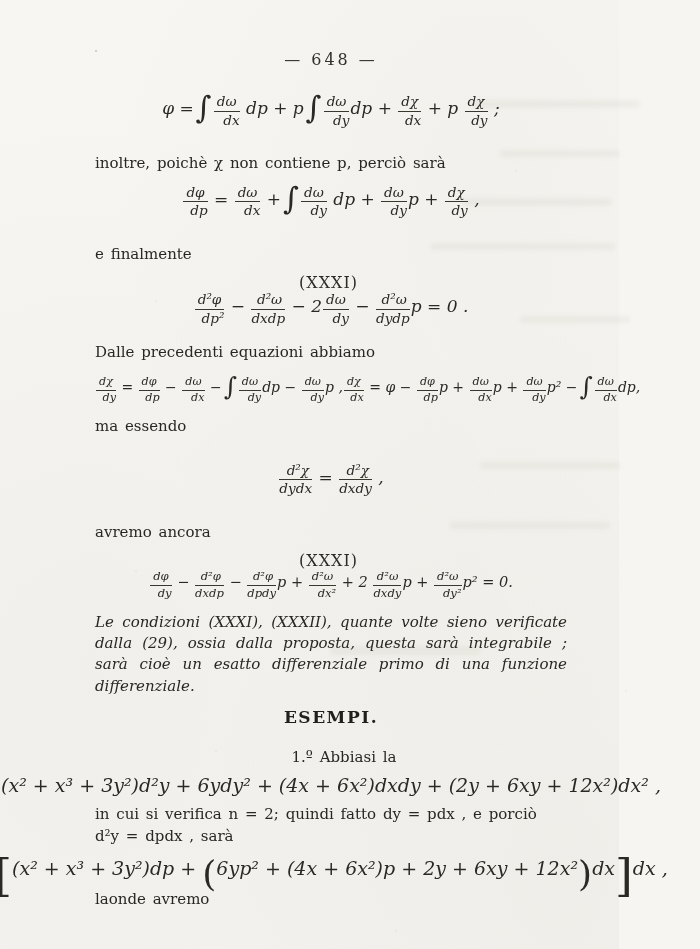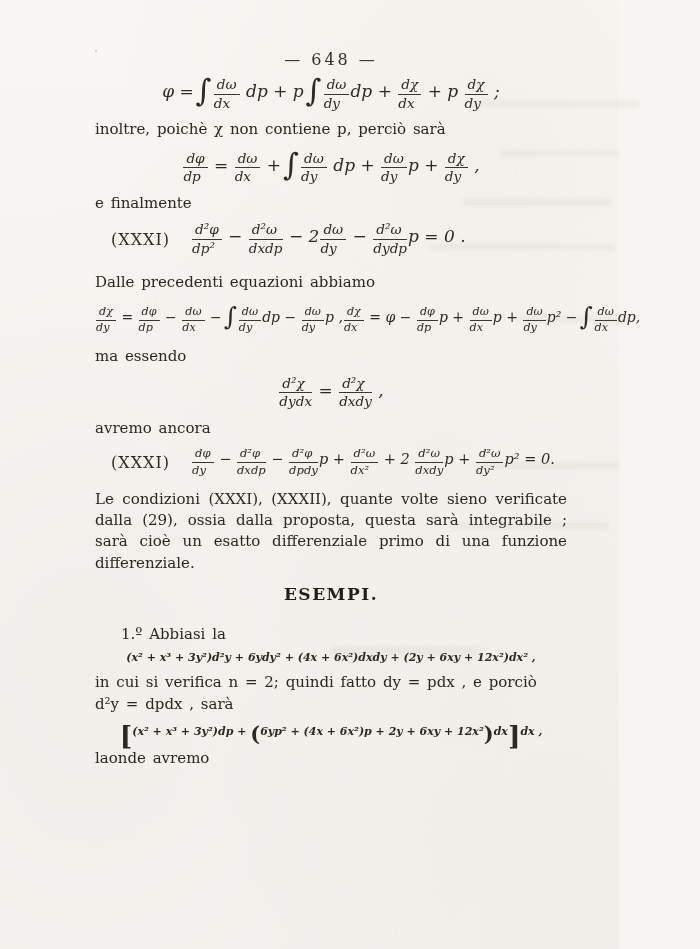--- a/index.html
+++ b/index.html
@@ -18,37 +18,37 @@
       radial-gradient(ellipse at 15% 70%, rgba(120,115,100,0.035), transparent 60%),
       radial-gradient(ellipse at 90% 90%, rgba(140,130,110,0.05), transparent 45%),
       linear-gradient(180deg,#f7f6f2 0%,#f5f4f0 55%,#f4f3ef 100%);
   }
   .pagenum{
     text-align:center;font-size:16px;letter-spacing:3px;
     margin-bottom:6px;color:#33302a;
   }
   .para{font-size:15px;line-height:1.42;word-spacing:2px;margin:8px 0;}
   .justify{text-align:justify;}
-  .indent{text-indent:26px;}
+  .indent{text-indent:26px;text-align:center;}
   .heading{font-weight:bold;text-align:center;font-size:17px;letter-spacing:1.5px;margin:10px 0 20px;color:#221f1a;}
   
   .math{font-style:italic;font-size:17px;white-space:nowrap;color:#2c2924;}
-  .math .frac{display:inline-block;vertical-align:-0.78em;text-align:left;line-height:1.15;font-size:0.8em;margin:0 1px;}
+  .math .frac{display:inline-block;vertical-align:-0.78em;text-align:right;line-height:1.15;font-size:0.8em;margin:0 1px;}
   .math .frac .num{display:block;border-bottom:1px solid #3a372f;padding:0 3px 1px;}
   .math .frac .den{display:block;padding-top:1px;}
   .math .int{font-size:1.8em;font-style:normal;line-height:0;vertical-align:-0.14em;margin:0 1px 0 2px;}
   .math .bigb{font-size:2.4em;font-style:normal;line-height:0;vertical-align:-0.36em;}
   .math .bigp{font-size:1.9em;font-style:normal;line-height:0;vertical-align:-0.3em;}
-  .eq-center{display:flex;justify-content:center;margin:8px 0;}
-  .eq-row{display:flex;align-items:center;margin:8px 0;}
+  .eq-center{display:flex;justify-content:center;margin:25px 0;}
+  .eq-row{display:flex;align-items:center;margin:8px 0;flex-direction:column;}
   .eq-label{flex:none;width:80px;margin-left:16px;font-size:16px;letter-spacing:1px;color:#2e2b25;}
   .eq-pair{display:flex;justify-content:space-between;align-items:center;margin:12px 0;}
   .eq-pair .math{font-size:14px;}
   .eq-sm .math{font-size:14.5px;}
-  .eq-md .math{font-size:11px;font-weight:bold;}
+  .eq-md .math{font-size:19px;}
   
   .bleed{position:absolute;background:rgba(130,124,104,0.07);filter:blur(2px);border-radius:4px;pointer-events:none;}
   .speck{position:absolute;width:2px;height:2px;border-radius:50%;background:rgba(70,64,52,0.28);
     box-shadow:60px 250px 0 -0.5px rgba(70,64,52,.22), 420px 120px 0 -0.5px rgba(70,64,52,.18),
     530px 640px 0 -0.5px rgba(70,64,52,.2), 120px 700px 0 -0.5px rgba(70,64,52,.18),
     300px 880px 0 -0.5px rgba(70,64,52,.2), 620px 420px 0 -0.5px rgba(70,64,52,.16),
     40px 520px 0 -0.5px rgba(70,64,52,.18), 660px 820px 0 -0.5px rgba(70,64,52,.2);}
 </style>
 </head>
 <body>
@@ -97,21 +97,21 @@
     <span class="math"><span class="frac"><span class="num">d²χ</span><span class="den">dydx</span></span> = <span class="frac"><span class="num">d²χ</span><span class="den">dxdy</span></span> ,</span>
   </div>
 
   <p class="para">avremo ancora</p>
 
   <div class="eq-row eq-sm">
     <span class="eq-label">(XXXI)</span>
     <span class="math"><span class="frac"><span class="num">dφ</span><span class="den">dy</span></span> − <span class="frac"><span class="num">d²φ</span><span class="den">dxdp</span></span> − <span class="frac"><span class="num">d²φ</span><span class="den">dpdy</span></span>p + <span class="frac"><span class="num">d²ω</span><span class="den">dx²</span></span> + 2 <span class="frac"><span class="num">d²ω</span><span class="den">dxdy</span></span>p + <span class="frac"><span class="num">d²ω</span><span class="den">dy²</span></span>p² = 0.</span>
   </div>
 
-  <p class="para justify" style="margin-top:12px;">Le condizioni (XXXI), (XXXII), quante volte sieno verificate dalla (29), ossia dalla proposta, questa sarà integrabile ; sarà cioè un esatto differenziale primo di una funzione differenziale.</p>
+  <p class="para justify" style="margin-top:12px;font-style:italic;">Le condizioni (XXXI), (XXXII), quante volte sieno verificate dalla (29), ossia dalla proposta, questa sarà integrabile ; sarà cioè un esatto differenziale primo di una funzione differenziale.</p>
 
   <div class="heading">ESEMPI.</div>
 
   <p class="para indent" style="margin:2px 0 4px;">1.º Abbiasi la</p>
 
   <div class="eq-center eq-md" style="margin:6px 0;">
     <span class="math">(x² + x³ + 3y²)d²y + 6ydy² + (4x + 6x²)dxdy + (2y + 6xy + 12x²)dx² ,</span>
   </div>
 
   <p class="para">in cui si verifica n = 2; quindi fatto dy = pdx , e porciò d²y = dpdx , sarà</p>

